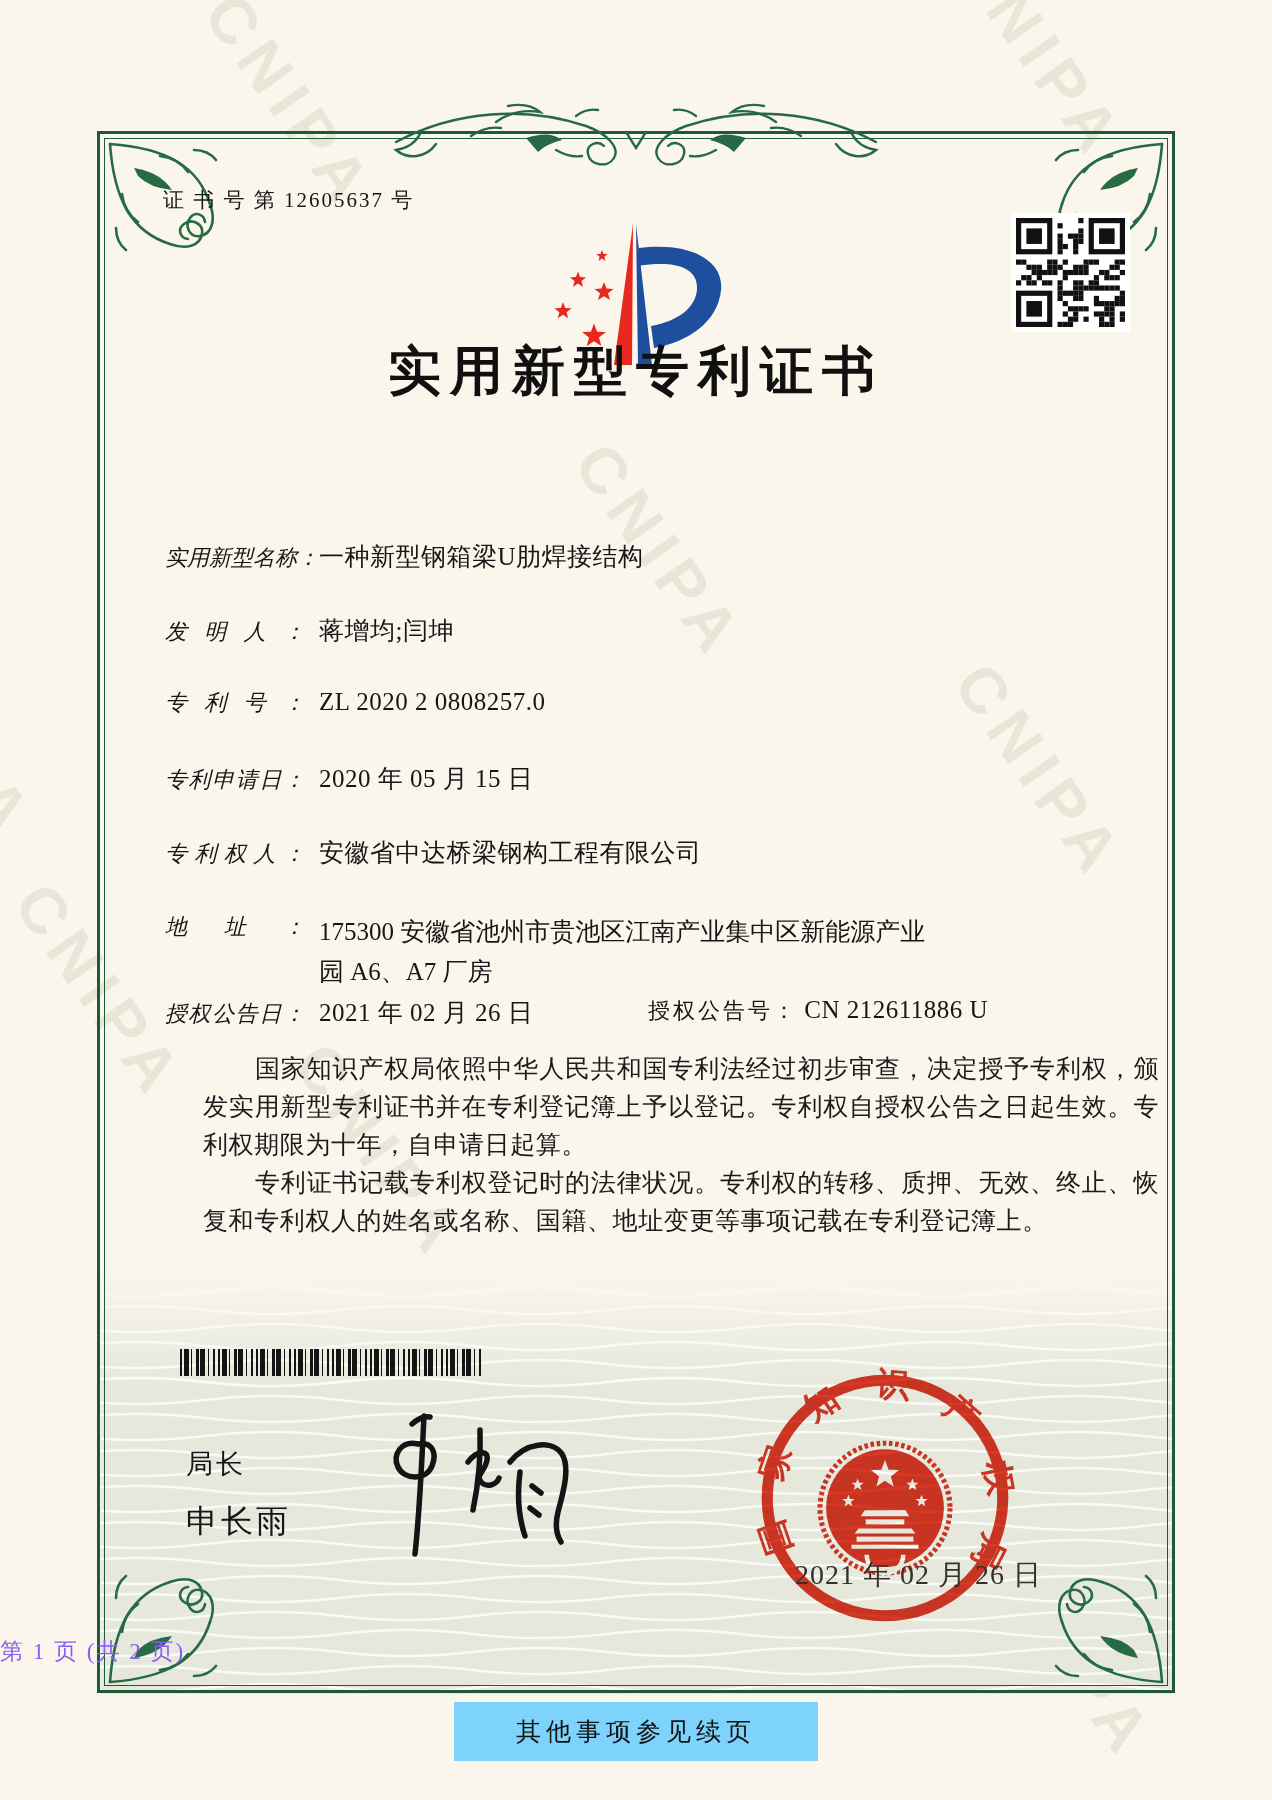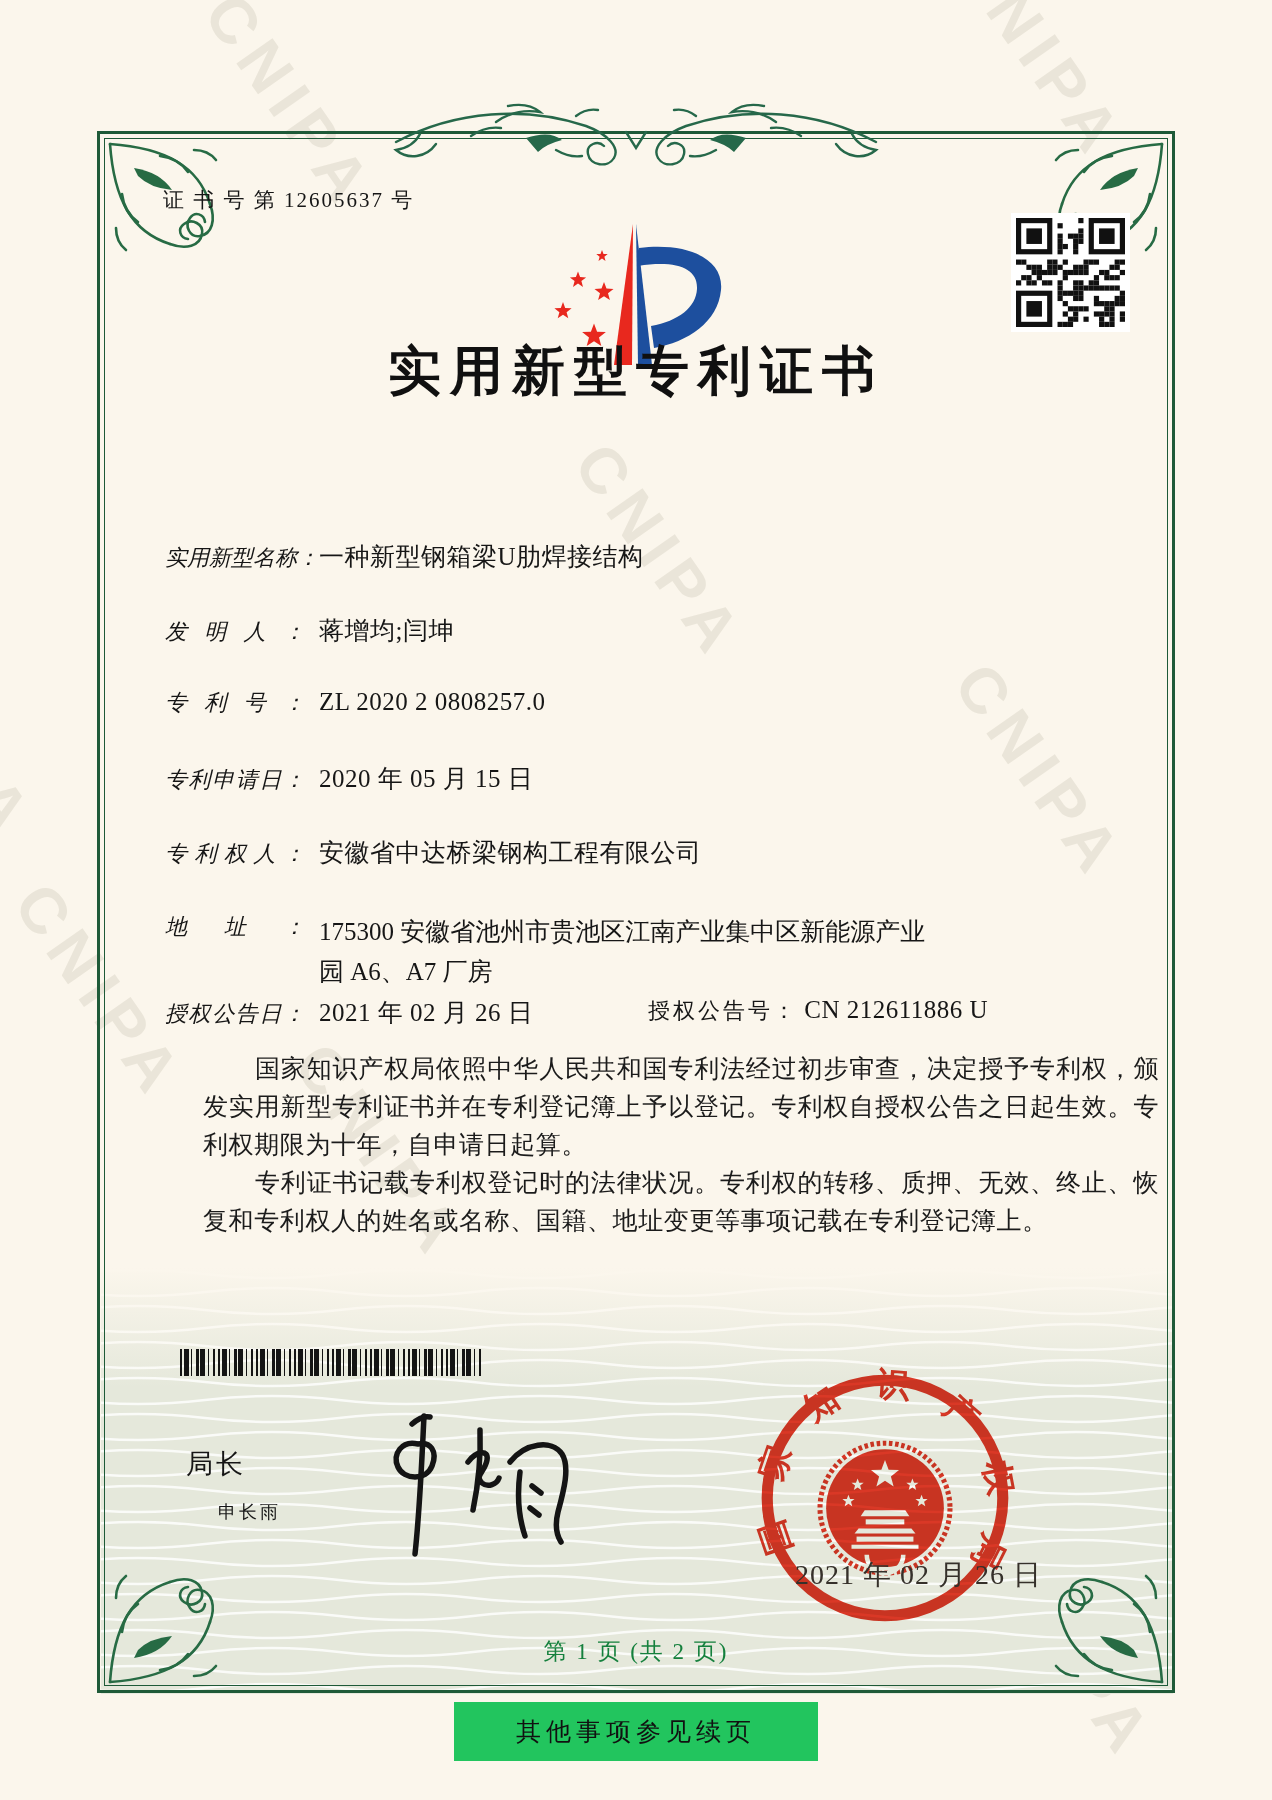--- a/index.html
+++ b/index.html
@@ -81,28 +81,28 @@
       repeating-linear-gradient(90deg,
         #141414 0 2px,transparent 2px 4px,
         #141414 4px 9px,transparent 9px 11px,
         #141414 11px 12px,transparent 12px 16px,
         #141414 16px 19px,transparent 19px 20px,
         #141414 20px 25px,transparent 25px 28px,
         #141414 28px 29px,transparent 29px 33px,
         #141414 33px 35px,transparent 35px 38px);
   }
   #director-title{left:186px;top:1446px;font-size:27px;letter-spacing:3px;z-index:3;}
-  #director-name{left:186px;top:1500px;font-size:18px;letter-spacing:3px;z-index:3;margin-left:32px;}
+  #director-name{left:186px;top:1500px;font-size:32px;letter-spacing:3px;z-index:3;}
   #signature{left:372px;top:1404px;width:215px;height:165px;z-index:4;}
   #seal{left:753px;top:1366px;width:264px;height:264px;z-index:4;mix-blend-mode:multiply;}
   #seal-date{left:795px;top:1556px;font-size:28px;letter-spacing:1px;color:#35302a;z-index:5;}
-  #page-no{left:0;right:0;top:1636px;text-align:center;font-size:23px;letter-spacing:2px;z-index:3;color:#15803d;}
+  #page-no{left:0;right:0;top:1636px;text-align:left;font-size:23px;letter-spacing:2px;z-index:3;color:#8b5cf6;}
   #continuation{
     left:50%;top:1702px;transform:translateX(-50%);z-index:3;
-    background:#22c55e;padding:13px 62px;font-size:25px;letter-spacing:5px;color:#111;
+    background:#7dd3fc;padding:13px 62px;font-size:25px;letter-spacing:5px;color:#111;
     white-space:nowrap;
   }
 </style>
 </head>
 <body>
 
 <svg width="0" height="0" style="position:absolute" aria-hidden="true">
   <defs>
     <g id="flourish" fill="none" stroke="#276b44" stroke-width="2.6" stroke-linecap="round">
       <path d="M6,6 C10,62 28,94 66,106"></path>

